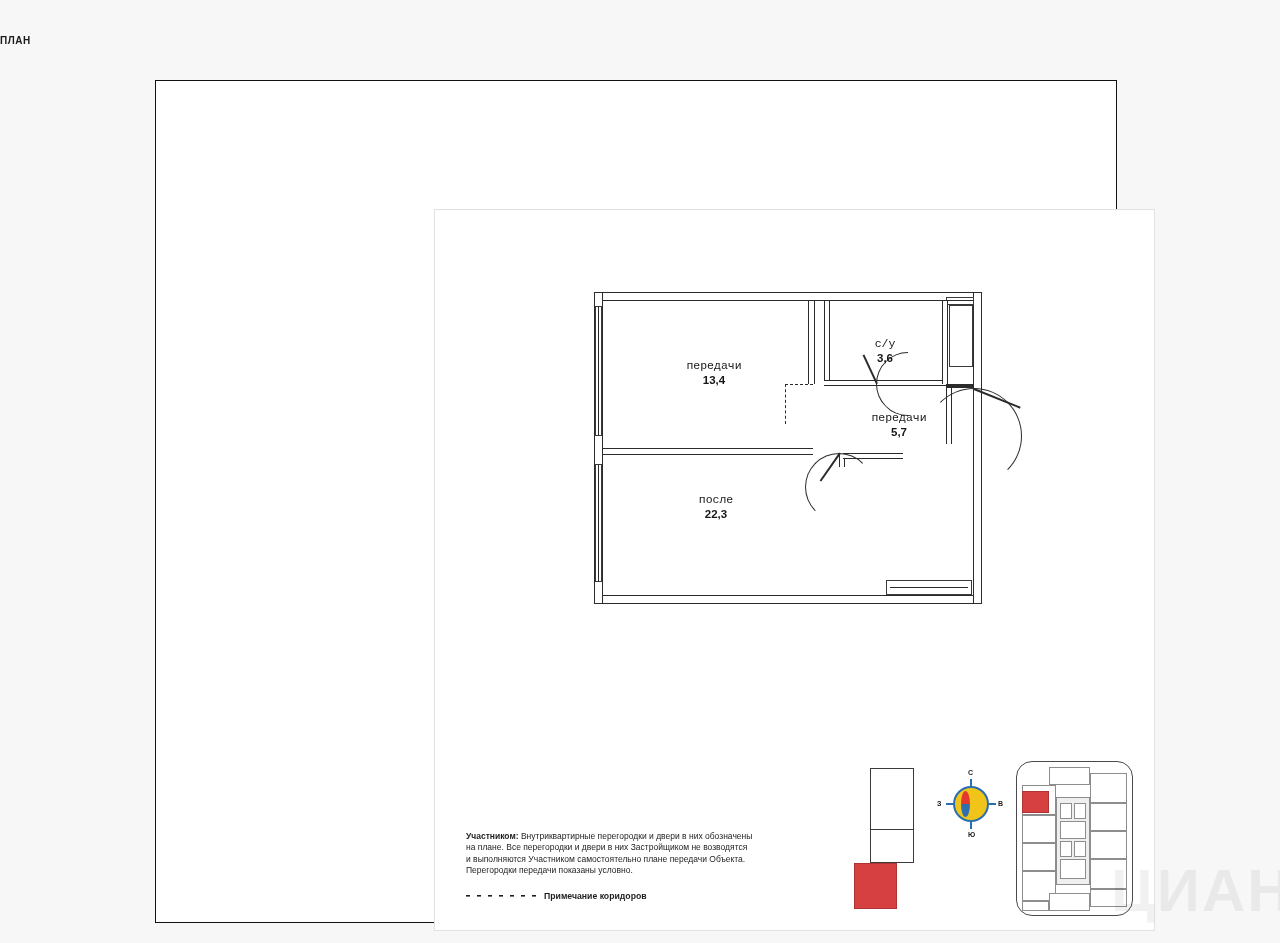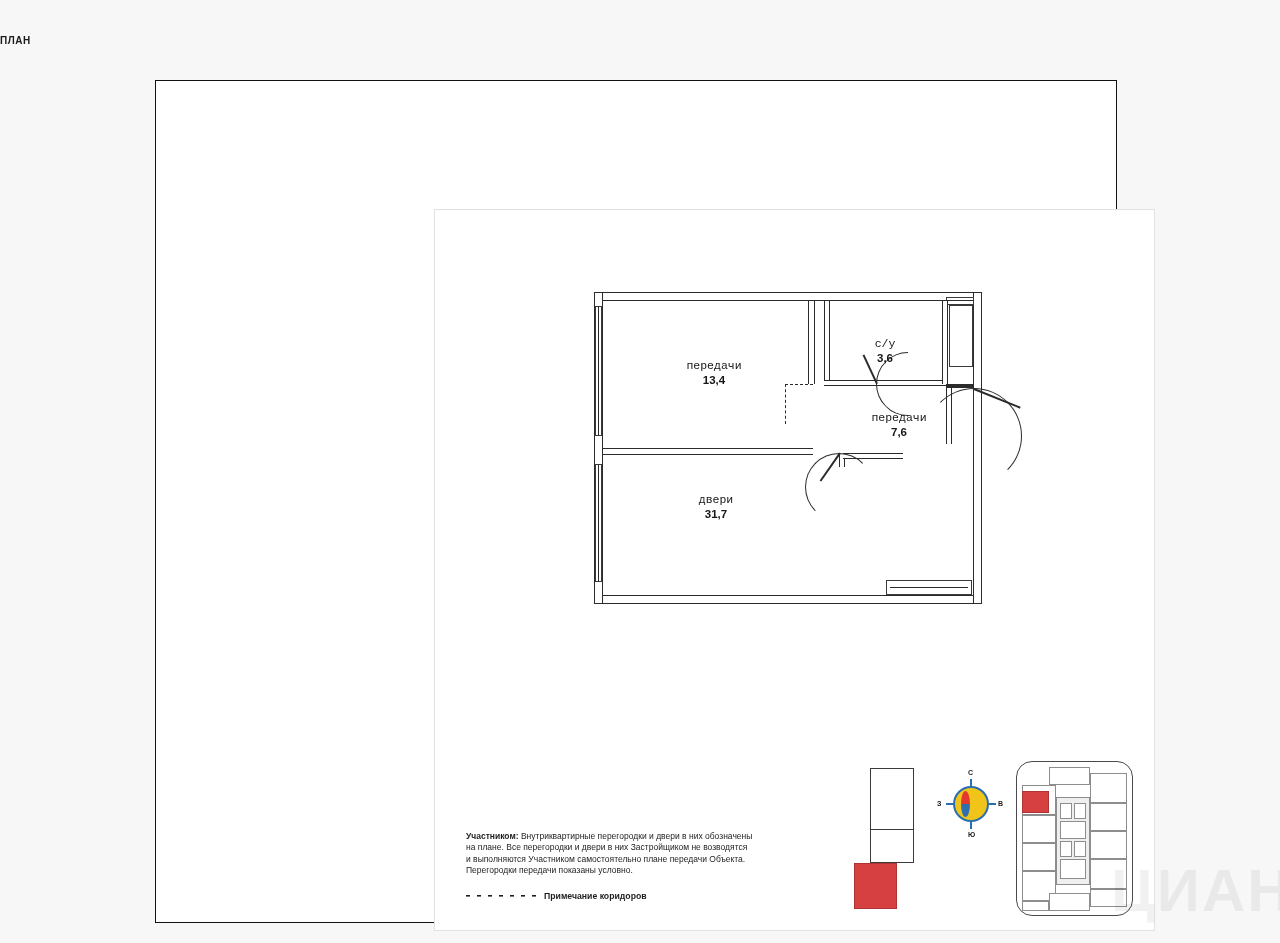--- a/index.html
+++ b/index.html
@@ -317,26 +317,26 @@
         <span class="room-area">13,4</span>
       </div>
 
       <div class="room-label" style="left:250px; top:44px; width:82px;">
         <span class="room-name">с/у</span>
         <span class="room-area">3,6</span>
       </div>
 
       <div class="room-label" style="left:250px; top:118px; width:110px;">
         <span class="room-name">передачи</span>
-        <span class="room-area">7,6</span>
+        <span class="room-area">5,7</span>
       </div>
 
       <div class="room-label" style="left:62px; top:200px; width:120px;">
-        <span class="room-name">двери</span>
-        <span class="room-area">31,7</span>
+        <span class="room-name">после</span>
+        <span class="room-area">22,3</span>
       </div>
     </div>
 
     <div class="note">
       <div>
         <b>Участником:</b><span> Внутриквартирные перегородки и двери в них обозначены</span>
       </div>
       <div>на плане. Все перегородки и двери в них Застройщиком не возводятся</div>
       <div>и выполняются Участником самостоятельно плане передачи Объекта.</div>
       <div>Перегородки передачи показаны условно.</div>

